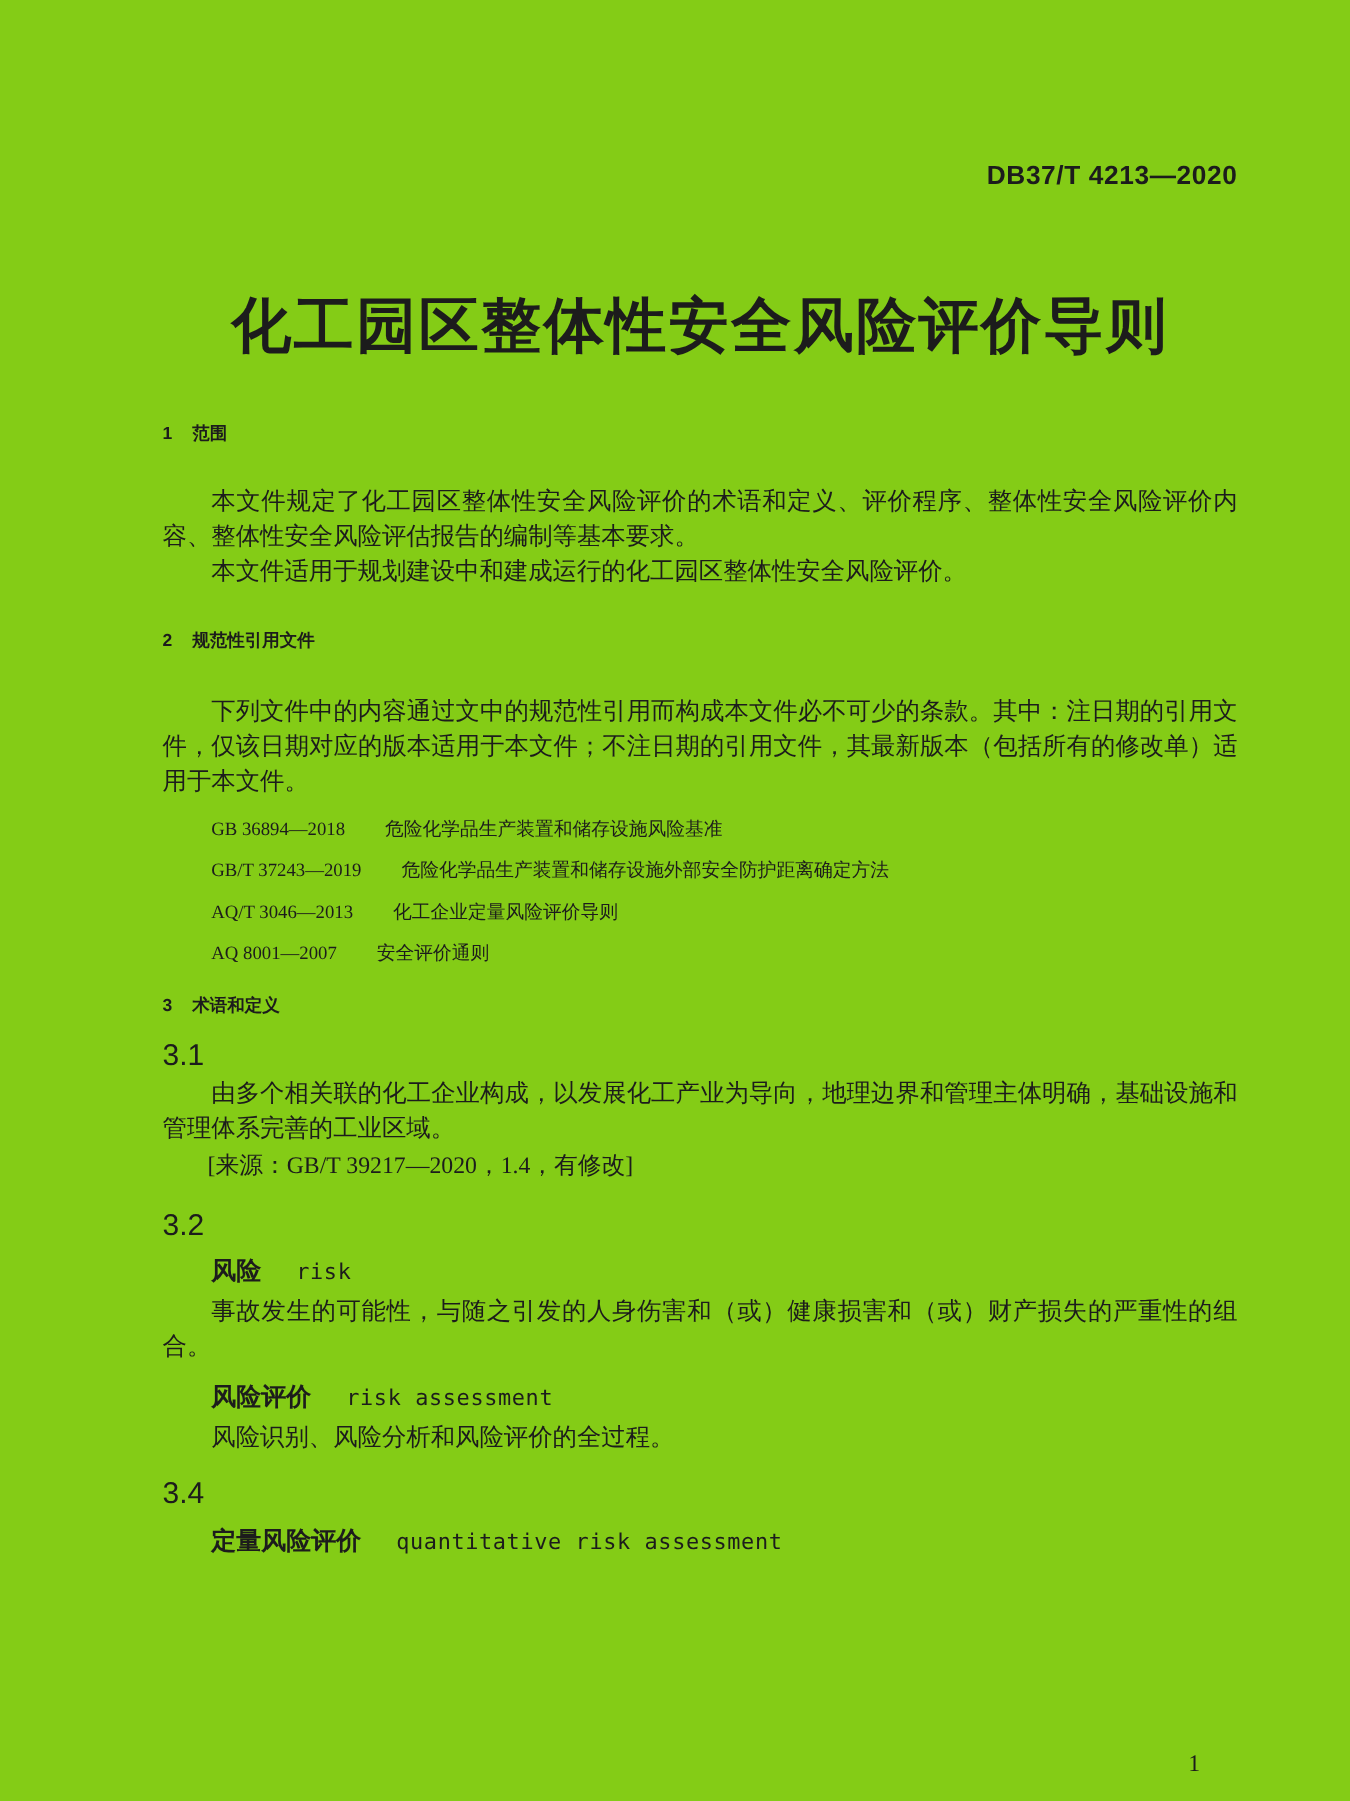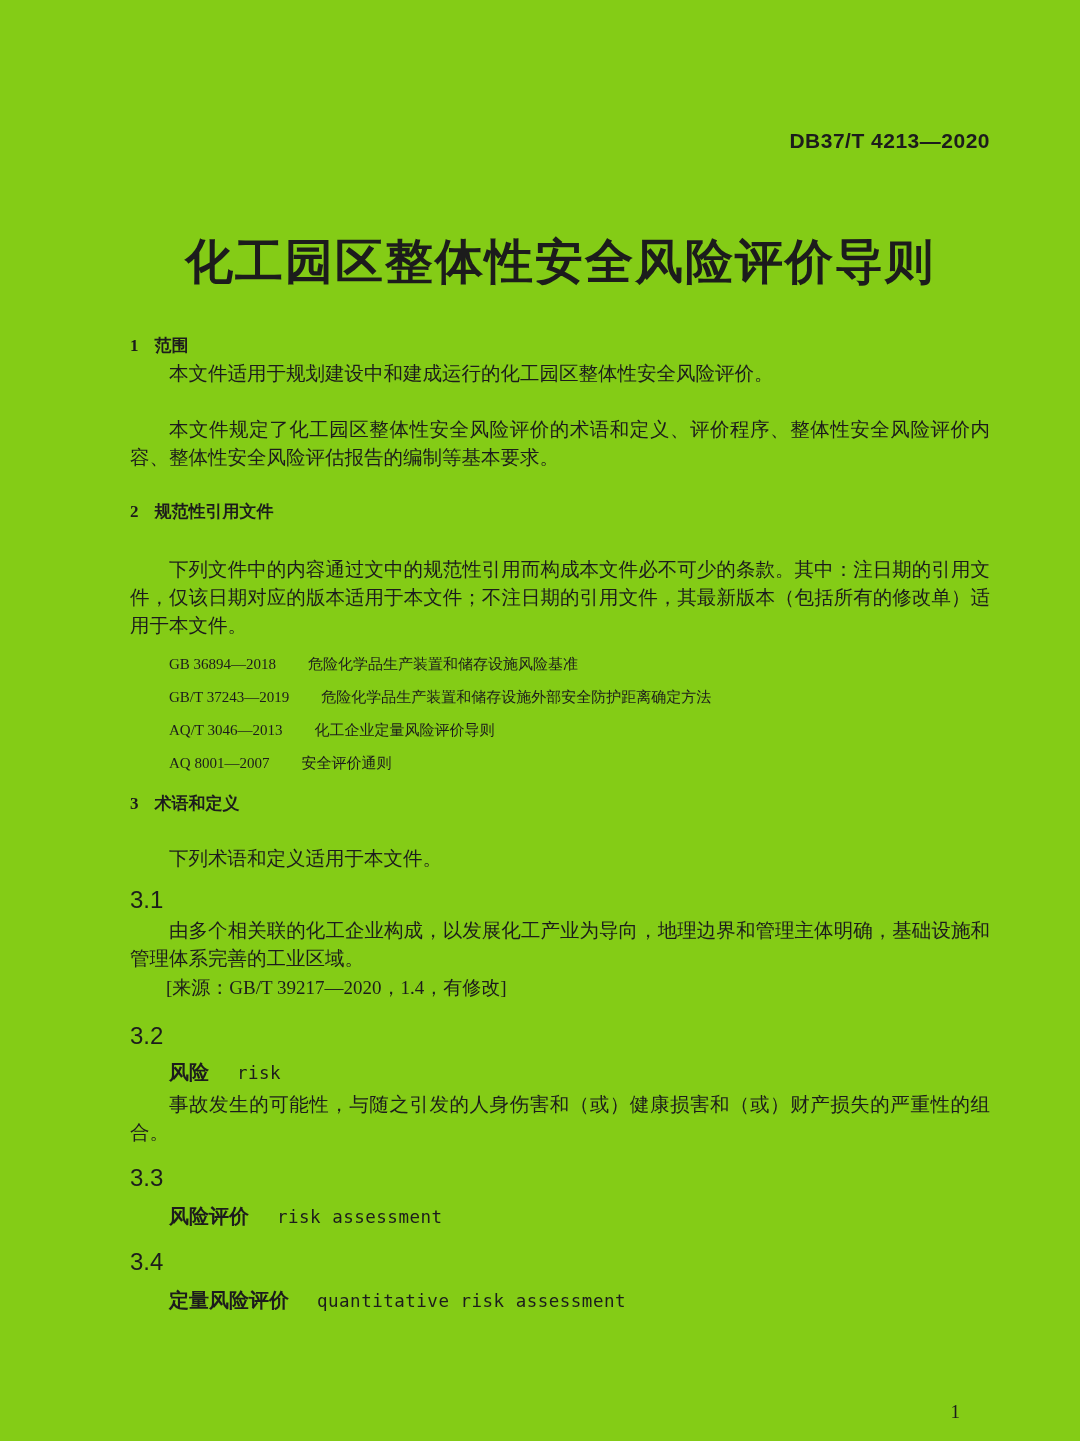--- a/index.html
+++ b/index.html
@@ -15,22 +15,22 @@
     padding-top:128px; text-align:right;
     font-family:"Liberation Sans","DejaVu Sans",sans-serif;
     font-weight:600; font-size:21px; line-height:26px; letter-spacing:0.5px;
   }
   .title {
     margin:86px 0 0 0; text-align:center;
     font-family:"Liberation Sans","DejaVu Sans",sans-serif;
     font-weight:700; font-size:48px; line-height:44px; letter-spacing:2px;
   }
   .sec-h {
-    font-family:Liberation Serif, serif;
-    font-weight:700; font-size:17px; line-height:28px;
+    font-family:Liberation Sans, sans-serif;
+    font-weight:700; font-size:14px; line-height:28px;
   }
   .sec-num { display:inline-block; margin-right:16px; }
   #h1 { margin-top:48px; }
   #h2 { margin-top:26px; }
   #h3 { margin-top:10px; }
 
   .body { font-size:19.5px; line-height:28px; text-align:justify; text-indent:39px; }
   .s1p1 { margin-top:28px; }
   .s1p2 { margin-top:0; }
   .s2p1 { margin-top:30px; }
@@ -76,22 +76,22 @@
 <div class="page">
   <div class="content">
 
     <div class="doc-code">DB37/T 4213—2020</div>
 
     <div class="title">化工园区整体性安全风险评价导则</div>
 
     <div class="sec-h" id="h1">
       <span class="sec-num">1</span><span>范围</span>
     </div>
+    <p class="body s1p1">本文件规定了化工园区整体性安全风险评价的术语和定义、评价程序、整体性安全风险评价内容、整体性安全风险评估报告的编制等基本要求。</p>
     <p class="body s1p2">本文件适用于规划建设中和建成运行的化工园区整体性安全风险评价。</p>
-    <p class="body s1p1">本文件规定了化工园区整体性安全风险评价的术语和定义、评价程序、整体性安全风险评价内容、整体性安全风险评估报告的编制等基本要求。</p>
 
     <div class="sec-h" id="h2">
       <span class="sec-num">2</span><span>规范性引用文件</span>
     </div>
     <p class="body s2p1">下列文件中的内容通过文中的规范性引用而构成本文件必不可少的条款。其中：注日期的引用文件，仅该日期对应的版本适用于本文件；不注日期的引用文件，其最新版本（包括所有的修改单）适用于本文件。</p>
 
     <div class="refs">
       <p class="ref">
         <span class="ref-code">GB 36894—2018</span><span class="ref-title">危险化学品生产装置和储存设施风险基准</span>
       </p>
@@ -102,41 +102,40 @@
         <span class="ref-code">AQ/T 3046—2013</span><span class="ref-title">化工企业定量风险评价导则</span>
       </p>
       <p class="ref">
         <span class="ref-code">AQ 8001—2007</span><span class="ref-title">安全评价通则</span>
       </p>
     </div>
 
     <div class="sec-h" id="h3">
       <span class="sec-num">3</span><span>术语和定义</span>
     </div>
-    <p class="body s3intro">下列术语和定义适用于本文件。</p>
 
     <div>
       <div class="term-num tn1">3.1</div>
       <p class="body td1">由多个相关联的化工企业构成，以发展化工产业为导向，地理边界和管理主体明确，基础设施和管理体系完善的工业区域。</p>
       <p class="source">[来源：GB/T 39217—2020，1.4，有修改]</p>
     </div>
 
     <div>
       <div class="term-num tn2">3.2</div>
       <div class="term-line tl2">
         <span class="term-zh">风险</span><span class="term-en">risk</span>
       </div>
       <p class="body td2">事故发生的可能性，与随之引发的人身伤害和（或）健康损害和（或）财产损失的严重性的组合。</p>
     </div>
 
     <div>
-      <div class="term-num tn3">3.3</div>
       <div class="term-line tl3">
         <span class="term-zh">风险评价</span><span class="term-en">risk assessment</span>
       </div>
+      <p class="body td3">风险识别、风险分析和风险评价的全过程。</p>
     </div>
 
     <div>
       <div class="term-num tn4">3.4</div>
       <div class="term-line tl4">
         <span class="term-zh">定量风险评价</span><span class="term-en">quantitative risk assessment</span>
       </div>
     </div>
 
   </div>

